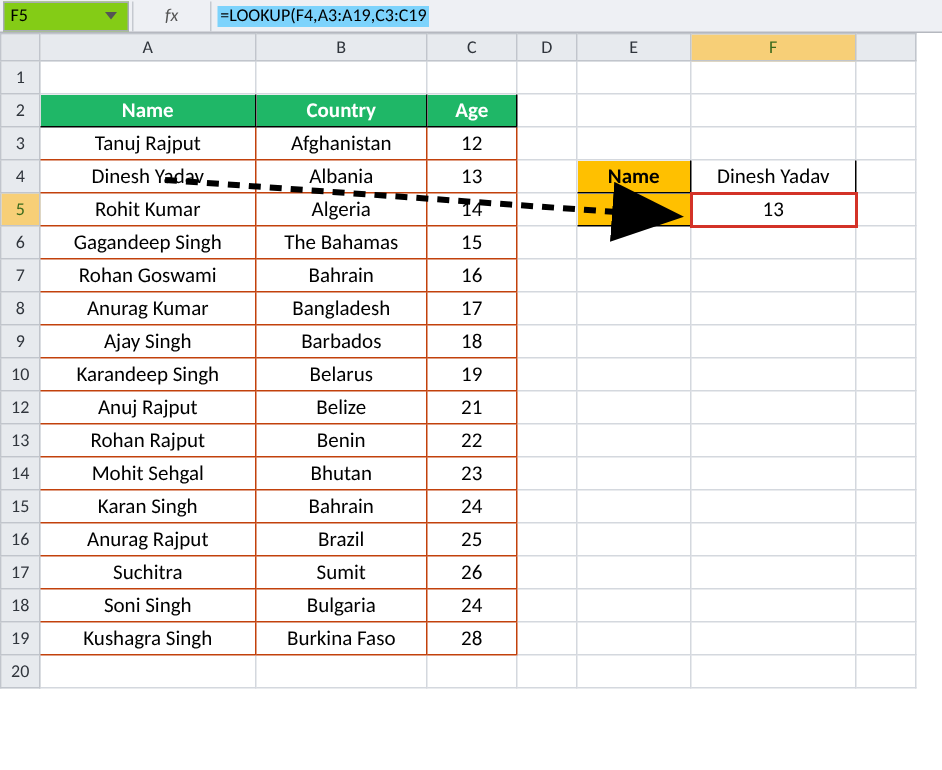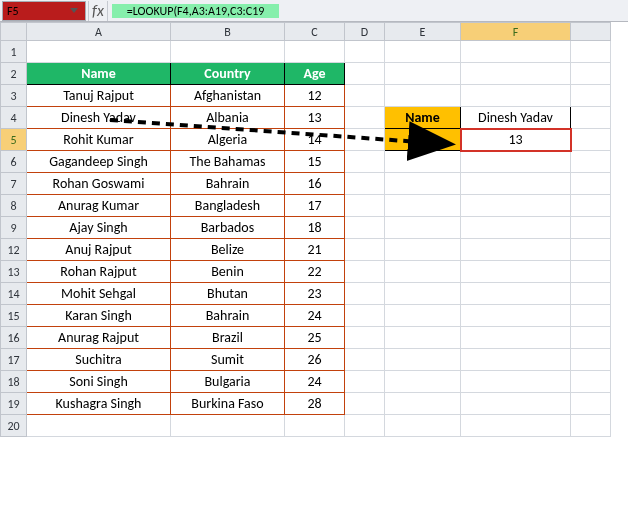--- a/index.html
+++ b/index.html
@@ -21,21 +21,21 @@
     display: flex;
     align-items: center;
     border-bottom: 1px solid #b5b8bf;
     height: 22px;
     background: #eef0f4;
   }
   .name-box {
     width: 84px;
     height: 20px;
     border: 1px solid #a7acb4;
-    background: #b91c1c;
+    background: #84cc16;
     display: flex;
     align-items: center;
     padding: 0 4px;
     margin: 0 2px;
     position: relative;
   }
   .name-box .txt { flex: 1; font-size: 12px; }
   .name-box .dd {
     width: 14px;
     height: 16px;
@@ -45,39 +45,39 @@
   }
   .name-box .dd svg { display: block; }
   .fx-wrap {
     display: flex;
     align-items: center;
     flex: 1;
     height: 20px;
   }
   .fx-label {
     font-style: italic;
-    font-size: 16px;
+    font-size: 12px;
     color: #555;
-    padding: 0 3px;
+    padding: 0 21px;
     border-left: 1px solid #c5c9d0;
     border-right: 1px solid #c5c9d0;
     height: 100%;
     display: flex;
     align-items: center;
   }
   .formula-input {
     flex: 1;
     height: 100%;
     padding: 0 4px;
     display: flex;
     align-items: center;
   }
   .formula-hl {
-    background: #86efac;
-    padding: 0 15px;
+    background: #7dd3fc;
+    padding: 0 2px;
     font-size: 12px;
   }
   
   .sheet {
     position: relative;
   }
   table {
     border-collapse: collapse;
     table-layout: fixed;
   }
@@ -282,20 +282,30 @@
         <th class="row-h">9</th>
         <td class="bcell">Ajay Singh</td>
         <td class="bcell">Barbados</td>
         <td class="bcell">18</td>
         <td></td>
             <td></td>
         <td></td>
             <td></td>
       </tr>
 
+      <tr>
+        <th class="row-h">10</th>
+        <td class="bcell">Karandeep Singh</td>
+        <td class="bcell">Belarus</td>
+        <td class="bcell">19</td>
+        <td></td>
+            <td></td>
+        <td></td>
+            <td></td>
+      </tr>
 
 
       <tr>
         <th class="row-h">12</th>
         <td class="bcell">Anuj Rajput</td>
         <td class="bcell">Belize</td>
         <td class="bcell">21</td>
         <td></td>
             <td></td>
         <td></td>

